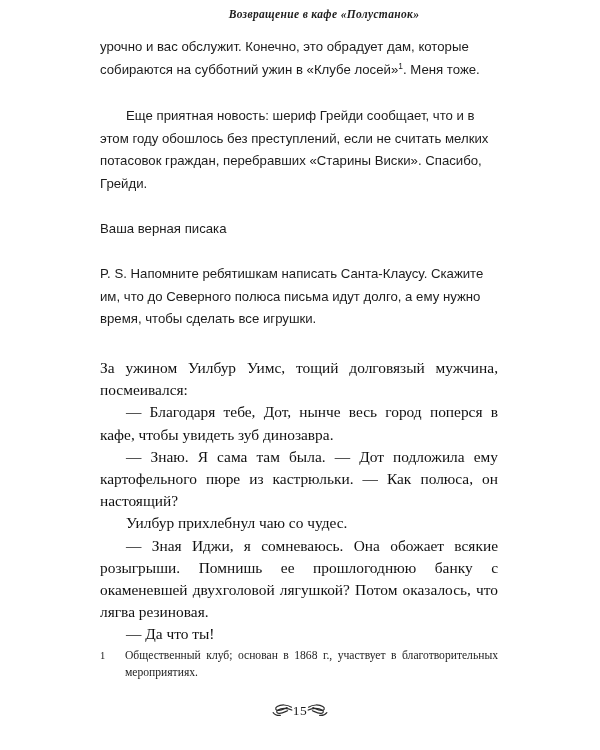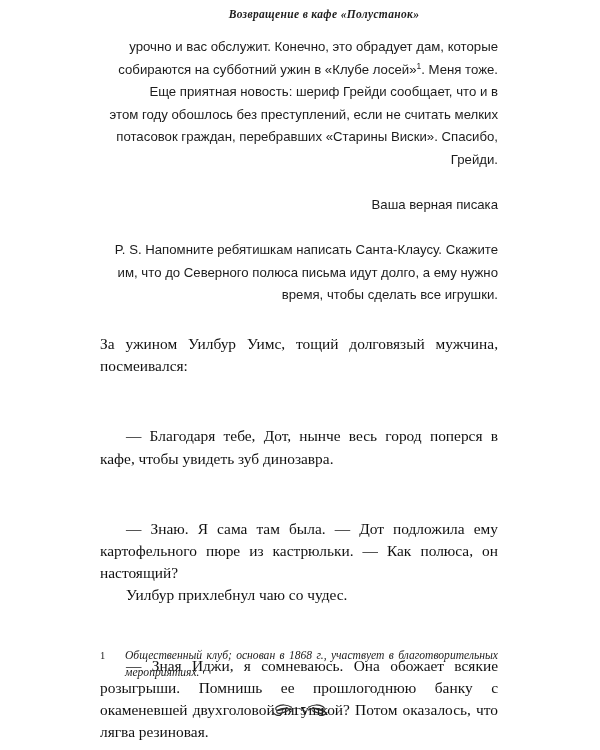--- a/index.html
+++ b/index.html
@@ -45,27 +45,28 @@
     top: 36px;
     width: 398px;
   }
 
   
   .letter {
     font-family: "Liberation Sans", "DejaVu Sans", sans-serif;
     font-size: 13.2px;
     line-height: 22.6px;
     color: #1c1c1c;
-    text-align: right;
+    text-align: left;
   }
   .letter p {
     margin: 0;
   }
   .letter p.indent {
     text-indent: 26px;
+    margin-top: 24px;
   }
   .letter .gap-sm {
     height: 22px;
   }
   .letter .gap-lg {
     height: 23px;
   }
   .sup {
     font-size: 8.4px;
     vertical-align: super;
@@ -84,21 +85,20 @@
   .narrative p {
     margin: 0;
     text-indent: 26px;
   }
   .narrative p.noindent {
     text-indent: 0;
     margin-top: 7px;
   }
   .narrative p.dash {
     text-indent: 26px;
-    margin-top: 48px;
   }
 
   
   .footnote {
     position: absolute;
     left: 100px;
     top: 648px;
     width: 398px;
     font-family: "Liberation Serif", "DejaVu Serif", serif;
     font-size: 11.6px;
@@ -110,21 +110,20 @@
     display: flex;
     align-items: flex-start;
   }
   .footnote-marker {
     width: 25px;
     flex: 0 0 25px;
     font-size: 10.5px;
   }
   .footnote-text {
     flex: 1 1 auto;
-    font-style: italic;
   }
 
   
   .folio {
     position: absolute;
     left: 0;
     top: 703px;
     width: 600px;
     display: flex;
     align-items: center;

